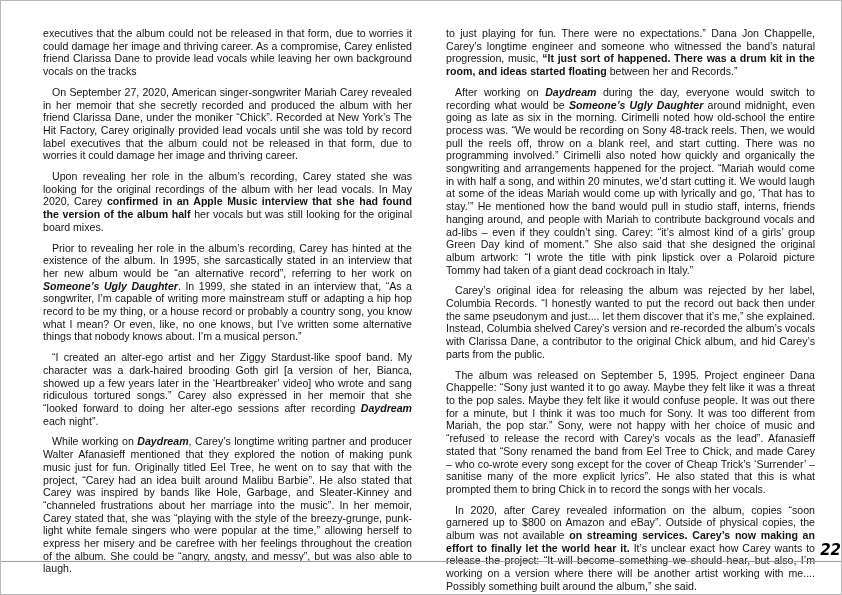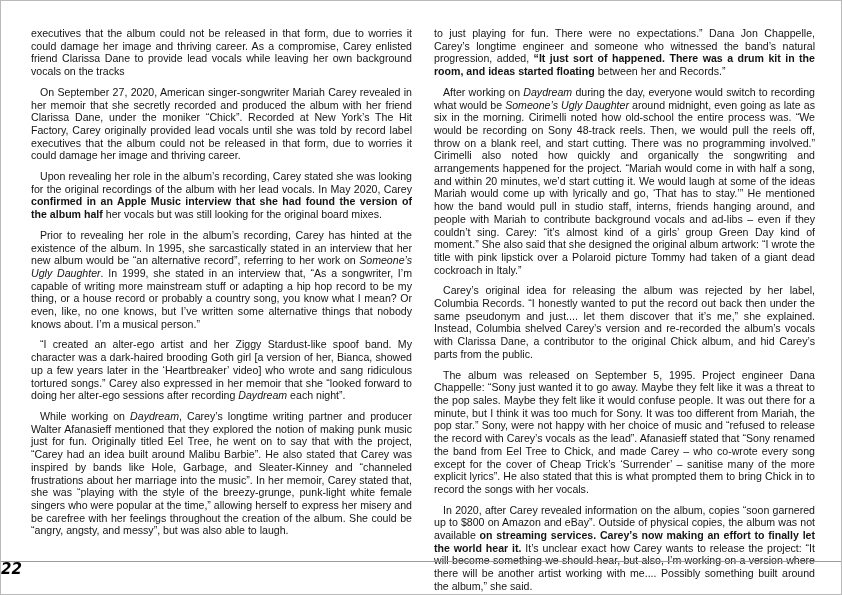--- a/index.html
+++ b/index.html
@@ -20,36 +20,35 @@
     left: 30px;
     display: flex;
     gap: 22px;
   }
   .col {
     width: 381px;
     font-size: 10.6px;
     line-height: 12.7px;
     text-align: justify;
   }
-  .para { margin: 0 0 8px 0; text-indent: 9px; }
+  .para { margin: 0 0 8px 12px; text-indent: 9px; }
   .para.no-indent { text-indent: 0; }
-  .it { font-style: italic; }
+  .it { font-style: italic; font-weight: bold; }
   .bd { font-weight: bold; }
   .page-number {
     position: absolute;
     top: 540px;
     left: 0;
     width: 100%;
-    text-align: left;
+    text-align: right;
     font-family: "DejaVu Sans", sans-serif;
     font-weight: bold;
     font-style: italic;
     font-size: 15px;
     color: #000;
-    margin-top: 19px;
   }
   .footer-rule {
     position: absolute;
     top: 560px;
     left: 0;
     width: 100%;
     border-top: 1px solid #9c9c9c;
   }
 </style>
 </head>
@@ -59,21 +58,21 @@
   <div class="columns">
     <div class="col">
         <p class="para no-indent"><span>executives that the album could not be released in that form, due to worries it could damage her image and thriving career. As a compromise, Carey enlisted friend Clarissa Dane to provide lead vocals while leaving her own background vocals on the tracks</span></p>
         <p class="para"><span>On September 27, 2020, American singer-songwriter Mariah Carey revealed in her memoir that she secretly recorded and produced the album with her friend Clarissa Dane, under the moniker “Chick”.  Recorded at New York’s The Hit Factory, Carey originally provided lead vocals until she was told by record label executives that the album could not be released in that form, due to worries it could damage her image and thriving career.</span></p>
         <p class="para"><span>Upon revealing her role in the album’s recording, Carey stated she was looking for the original recordings of the album with her lead vocals.  In May 2020, Carey </span><span class="bd">confirmed in an Apple Music interview that she had found the version of the album half</span><span> her vocals but was still looking for the original board mixes.</span></p>
         <p class="para"><span>Prior to revealing her role in the album’s recording, Carey has hinted at the existence of the album.  In 1995, she sarcastically stated in an interview that her new album would be “an alternative record”, referring to her work on </span><span class="it">Someone’s Ugly Daughter</span><span>.  In 1999, she stated in an interview that, “As a songwriter, I’m capable of writing more mainstream stuff or adapting a hip hop record to be my thing, or a house record or probably a country song, you know what I mean?  Or even, like, no one knows, but I’ve written some alternative things that nobody knows about.  I’m a musical person.”</span></p>
         <p class="para"><span>“I created an alter-ego artist and her Ziggy Stardust-like spoof band.  My character was a dark-haired brooding Goth girl [a version of her, Bianca, showed up a few years later in the ‘Heartbreaker’ video] who wrote and sang ridiculous tortured songs.”  Carey also expressed in her memoir that she “looked forward to doing her alter-ego sessions after recording </span><span class="it">Daydream</span><span> each night”.</span></p>
         <p class="para"><span>While working on </span><span class="it">Daydream</span><span>, Carey’s longtime writing partner and producer Walter Afanasieff mentioned that they explored the notion of making punk music just for fun. Originally titled Eel Tree, he went on to say that with the project, “Carey had an idea built around Malibu Barbie”.  He also stated that Carey was inspired by bands like Hole, Garbage, and Sleater-Kinney and “channeled frustrations about her marriage into the music”.  In her memoir, Carey stated that, she was “playing with the style of the breezy-grunge, punk-light white female singers who were popular at the time,” allowing herself to express her misery and be carefree with her feelings throughout the creation of the album.  She could be “angry, angsty, and messy”, but was also able to laugh.</span></p>
       </div>
     <div class="col">
-        <p class="para no-indent"><span>to just playing for fun.  There were no expectations.”   Dana Jon Chappelle, Carey’s longtime engineer and someone who witnessed the band’s natural progression, added, </span><span class="bd">“It just sort of happened.  There was a drum kit in the room, and ideas started floating</span><span> between her and Records.”</span></p>
+        <p class="para no-indent"><span>to just playing for fun.  There were no expectations.”   Dana Jon Chappelle, Carey’s longtime engineer and someone who witnessed the band’s natural progression, music, </span><span class="bd">“It just sort of happened.  There was a drum kit in the room, and ideas started floating</span><span> between her and Records.”</span></p>
         <p class="para"><span>After working on </span><span class="it">Daydream</span><span> during the day, everyone would switch to recording what would be </span><span class="it">Someone’s Ugly Daughter</span><span> around midnight, even going as late as six in the morning.  Cirimelli noted how old-school the entire process was.  “We would be recording on Sony 48-track reels.  Then, we would pull the reels off, throw on a blank reel, and start cutting.  There was no programming involved.”  Cirimelli also noted how quickly and organically the songwriting and arrangements happened for the project. “Mariah would come in with half a song, and within 20 minutes, we’d start cutting it. We would laugh at some of the ideas Mariah would come up with lyrically and go, ‘That has to stay.’”  He mentioned how the band would pull in studio staff, interns, friends hanging around, and people with Mariah to contribute background vocals and ad-libs – even if they couldn’t sing.  Carey: “it’s almost kind of a girls’ group Green Day kind of moment.”  She also said that she designed the original album artwork: “I wrote the title with pink lipstick over a Polaroid picture Tommy had taken of a giant dead cockroach in Italy.”</span></p>
         <p class="para"><span>Carey’s original idea for releasing the album was rejected by her label, Columbia Records.  “I honestly wanted to put the record out back then under the same pseudonym and just.... let them discover that it’s me,” she explained.  Instead, Columbia shelved Carey’s version and re-recorded the album’s vocals with Clarissa Dane, a contributor to the original Chick album, and hid Carey’s parts from the public.</span></p>
         <p class="para"><span>The album was released on September 5, 1995.  Project engineer Dana Chappelle: “Sony just wanted it to go away.  Maybe they felt like it was a threat to the pop sales. Maybe they felt like it would confuse people.  It was out there for a minute, but I think it was too much for Sony.  It was too different from Mariah, the pop star.”  Sony, were not happy with her choice of music and “refused to release the record with Carey’s vocals as the lead”.  Afanasieff stated that “Sony renamed the band from Eel Tree to Chick, and made Carey – who co-wrote every song except for the cover of Cheap Trick’s ‘Surrender’ – sanitise many of the more explicit lyrics”.  He also stated that this is what prompted them to bring Chick in to record the songs with her vocals.</span></p>
         <p class="para"><span>In 2020, after Carey revealed information on the album, copies “soon garnered up to $800 on Amazon and eBay”.  Outside of physical copies, the album was not available </span><span class="bd">on streaming services.  Carey’s now making an effort to finally let the world hear it.</span><span> It’s unclear exact how Carey wants to release the project: “It will become something we should hear, but also, I’m working on a version where there will be another artist working with me.... Possibly something built around the album,” she said.</span></p>
       </div>
   </div>
   <div class="page-number">22</div>
   <div class="footer-rule"></div>
 </div>
 

